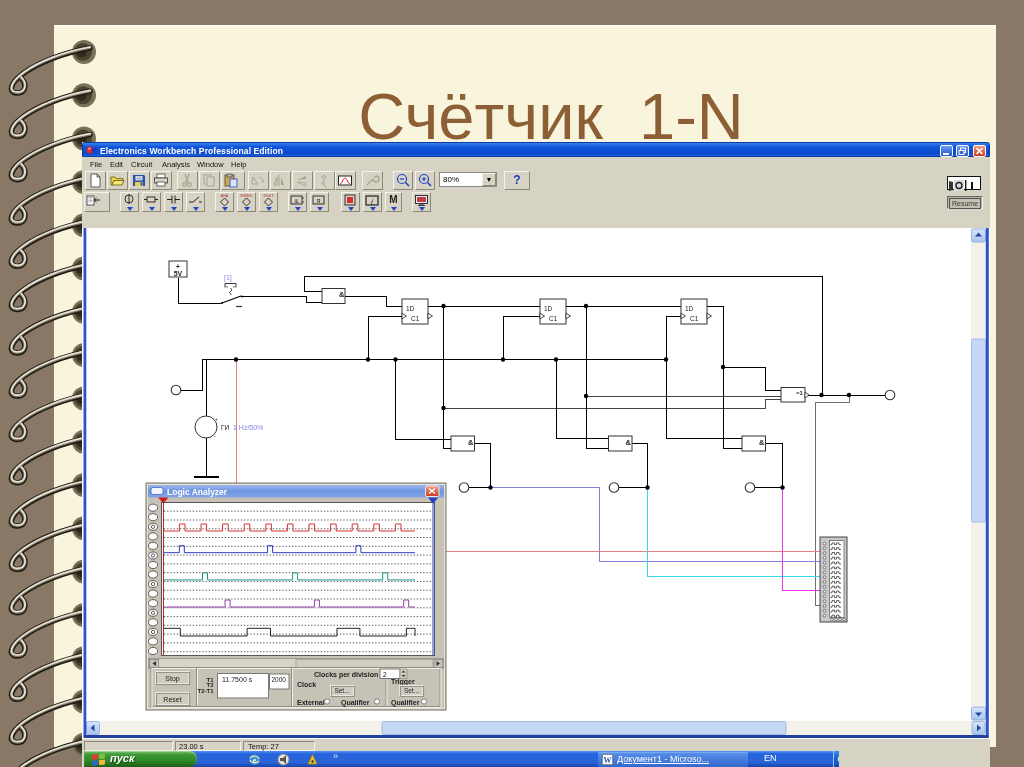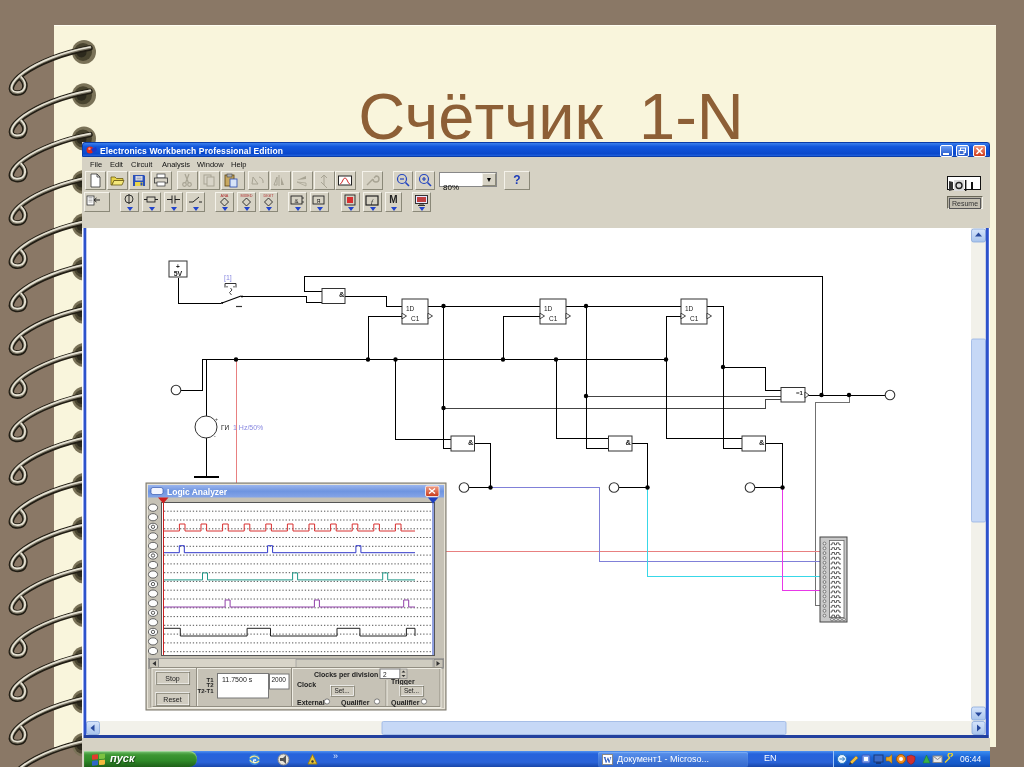--- a/index.html
+++ b/index.html
@@ -15,21 +15,21 @@
   #menubar { position:absolute; left:0; top:15px; width:908px; height:13px; background:#d6d2c4; font-size:7.5px; color:#111; }
   #menubar span { position:absolute; top:3px; }
   #toolbar1 { position:absolute; left:0; top:28px; width:908px; height:21px; background:#d6d2c4; }
   #toolbar2 { position:absolute; left:0; top:49px; width:908px; height:22px; background:#d6d2c4; }
   .tbtn { position:absolute; top:1px; width:21px; height:19px; background:#d6d2c4; border:1px solid; border-color:#f4f2ea #8a8878 #8a8878 #f4f2ea; }
   .tbtn2 { position:absolute; top:1px; width:19px; height:20px; background:#d6d2c4; border:1px solid; border-color:#f4f2ea #8a8878 #8a8878 #f4f2ea; }
   #untitled { position:absolute; left:0; top:71px; width:908px; height:15px; background:linear-gradient(180deg,#1a5cdc,#0c4ac8); border:1px solid #0a3ca8; }
   #untitled .txt { position:absolute; left:8px; top:2px; color:#fff; font-weight:bold; font-size:8.5px; }
   #canvasbox { position:absolute; left:0px; top:86px; width:908px; height:510px; background:#fff; }
   #statusbar { position:absolute; left:0; top:596px; height:13px; width:908px; background:#d6d2c4; font-size:7.5px; color:#111; border-top:1px solid #fff; }
-  #taskbar { position:absolute; left:2px; top:609px; width:906px; height:16px; background:linear-gradient(180deg,#5194f2 0%,#2663dc 18%,#2a63d8 70%,#1846a8 100%); overflow:hidden; }
+  #taskbar { position:absolute; left:2px; top:609px; width:755px; height:16px; background:linear-gradient(180deg,#5194f2 0%,#2663dc 18%,#2a63d8 70%,#1846a8 100%); overflow:hidden; }
 </style>
 </head>
 <body>
 <div id="page"></div>
 <svg id="spiral" width="120" height="767" viewBox="0 0 120 767">
 <g>
       <circle cx="84" cy="52.0" r="12" fill="#7a7258"></circle>
       <circle cx="83" cy="52.0" r="9" fill="#49442f"></circle>
       <circle cx="81.5" cy="52.5" r="5" fill="#2c291d"></circle>
 <path d="M 90,48.0 C 62,53.0 38,63.0 24,73.0 C 10,83.0 8,92.0 16,93.0 C 25,94.0 28,85.0 21,78.0" fill="none" stroke="#211d14" stroke-width="5.5" stroke-linecap="round"></path>
@@ -254,21 +254,21 @@
           <circle cx="8" cy="7" r="4.5" fill="none" stroke="#2244c0" stroke-width="1.2"></circle>
           <path d="M6,7 h4" stroke="#2244c0" stroke-width="1.2"></path>
           <path d="M11.5,10.5 L15,14" stroke="#2244c0" stroke-width="1.6"></path>
         </svg></div>
 <div class="tbtn" style="left:333px;width:20px;"><svg width="19" height="17" viewBox="0 0 19 17">
           <circle cx="8" cy="7" r="4.5" fill="none" stroke="#2244c0" stroke-width="1.2"></circle>
           <path d="M6,7 h4 M8,5 v4" stroke="#2244c0" stroke-width="1.2"></path>
           <path d="M11.5,10.5 L15,14" stroke="#2244c0" stroke-width="1.6"></path>
         </svg></div>
 <div style="position:absolute;left:357px;top:2px;width:58px;height:15px;background:#fff;border:1px solid #888;font-size:8px;">
-        <span style="position:absolute;left:3px;top:10px;">80%</span>
+        <span style="position:absolute;left:3px;top:2px;">80%</span>
         <span style="position:absolute;right:0;top:0;width:14px;height:13px;background:#d6d2c4;border:1px solid;border-color:#f4f2ea #8a8878 #8a8878 #f4f2ea;text-align:center;line-height:12px;font-size:7px;">▼</span>
       </div>
 <div class="tbtn" style="left:422px;width:26px;">
         <div style="text-align:center;font-size:12px;font-weight:bold;color:#1a3ab8;line-height:17px;">?</div>
       </div>
 <div style="position:absolute;left:865px;top:6px;width:34px;height:14px;background:#fff;border:1.5px solid #111;"><svg width="31" height="11" viewBox="0 0 31 11">
           <path d="M1,1 l4,1 v8 l-4,1 z" fill="#333"></path>
           <rect x="6" y="0" width="10" height="11" fill="#dcdcdc"></rect>
           <circle cx="11" cy="5.5" r="3" fill="none" stroke="#222" stroke-width="1.4"></circle>
           <rect x="17" y="0" width="1.4" height="11" fill="#111"></rect>
@@ -606,20 +606,27 @@
 <rect x="86.5" y="721.5" width="13" height="13" rx="2" fill="url(#sbb)" stroke="#89a8dc" stroke-width="0.8"></rect>
 <path d="M90.5,728 l4,-3.5 v7 z" fill="#27489c"></path>
 <rect x="972" y="721.5" width="13" height="13" rx="2" fill="url(#sbb)" stroke="#89a8dc" stroke-width="0.8"></rect>
 <path d="M981,728 l-4,-3.5 v7 z" fill="#27489c"></path>
 <rect x="382" y="721.5" width="404" height="13" rx="1.5" fill="#c6d8f6" stroke="#98b4e4" stroke-width="0.8"></rect>
         <rect x="83.5" y="228" width="2.8" height="507" fill="#2d52cc"></rect>
         <rect x="985.8" y="228" width="3" height="507" fill="#2d52cc"></rect>
         <rect x="83.5" y="735" width="905.3" height="3" fill="#22409e"></rect>
   </svg>
   </div>
+  <div id="statusbar">
+<div style="position:absolute;left:2px;top:2px;width:89px;height:10px;border:1px solid;border-color:#8a8878 #f4f2ea #f4f2ea #8a8878;"></div>
+<div style="position:absolute;left:93px;top:2px;width:66px;height:10px;border:1px solid;border-color:#8a8878 #f4f2ea #f4f2ea #8a8878;"></div>
+<div style="position:absolute;left:161px;top:2px;width:72px;height:10px;border:1px solid;border-color:#8a8878 #f4f2ea #f4f2ea #8a8878;"></div>
+<span style="position:absolute;left:97px;top:3px;">23.00 s</span>
+<span style="position:absolute;left:166px;top:3px;">Temp: 27</span>
+  </div>
   <div id="taskbar">
 <div style="position:absolute;left:0;top:0;width:113px;height:16px;background:linear-gradient(180deg,#73bf6e 0%,#3c9632 25%,#2f8a28 60%,#1e6018 100%);border-radius:0 9px 9px 0;box-shadow:inset 0 1px 1px #a0d89a;"></div>
 <svg style="position:absolute;left:7px;top:1px;" width="15" height="14" viewBox="0 0 15 14">
         <g transform="skewY(-6)">
           <rect x="1" y="3" width="6" height="5" rx="1" fill="#e23a2e"></rect>
           <rect x="8" y="3" width="6" height="5" rx="1" fill="#7dc242"></rect>
           <rect x="1" y="9" width="6" height="5" rx="1" fill="#2e66c8"></rect>
           <rect x="8" y="9" width="6" height="5" rx="1" fill="#f4b93f"></rect>
         </g>
       </svg>
@@ -636,21 +643,21 @@
 <svg style="position:absolute;left:222px;top:2px;" width="13" height="13" viewBox="0 0 13 13">
         <path d="M2,11 L6.5,1.5 L11,11 z" fill="#e8c838" stroke="#a08010"></path>
         <circle cx="6.5" cy="8.5" r="1.2" fill="#333"></circle>
       </svg>
 <span style="position:absolute;left:249px;top:0px;font-size:9px;color:#dce8fc;">»</span>
 <div style="position:absolute;left:514px;top:1px;width:150px;height:15px;background:linear-gradient(180deg,#5890ec,#3468cc);border-radius:2px;box-shadow:inset 0 1px 1px #7cacf4;">
         <svg style="position:absolute;left:4px;top:2px;" width="11" height="11" viewBox="0 0 11 11">
           <rect x="0.5" y="0.5" width="10" height="10" fill="#fff" stroke="#888"></rect>
           <text x="5.5" y="8.5" font-size="8" font-weight="bold" fill="#2a5ac0" text-anchor="middle" font-family="Liberation Serif">W</text>
         </svg>
-        <span style="position:absolute;left:19px;top:2px;font-size:9px;color:#fff;">Документ1 - Microso...</span>
+        <span style="position:absolute;left:19px;top:2px;font-size:9px;color:#fff;text-decoration:underline;">Документ1 - Microso...</span>
       </div>
 <span style="position:absolute;left:680px;top:2px;font-size:9px;color:#fff;">EN</span>
 <div style="position:absolute;left:749px;top:0;width:157px;height:16px;background:linear-gradient(180deg,#3b8ef3 0%,#1a63d5 40%,#1559c8 80%,#1048a8 100%);border-left:1px solid #9cc4f8;"></div>
 <svg style="position:absolute;left:753px;top:2px;" width="120" height="12" viewBox="0 0 120 12">
         <circle cx="5" cy="6" r="4.5" fill="#e8f4ff" stroke="#2a7ac0"></circle>
         <path d="M2.5,6 h5 M5.5,4 l2,2 -2,2" stroke="#2a7ac0" fill="none"></path>
         <path d="M13,9 l6,-6 2,2 -6,6 z" fill="#f0c040" stroke="#a07820" stroke-width="0.6"></path>
         <path d="M13,9 l-1,3 3,-1 z" fill="#333"></path>
         <rect x="25" y="2" width="8" height="8" rx="1" fill="#7a9ce8" stroke="#3a5ac0"></rect>
         <rect x="27" y="4" width="4" height="4" fill="#fff"></rect>

